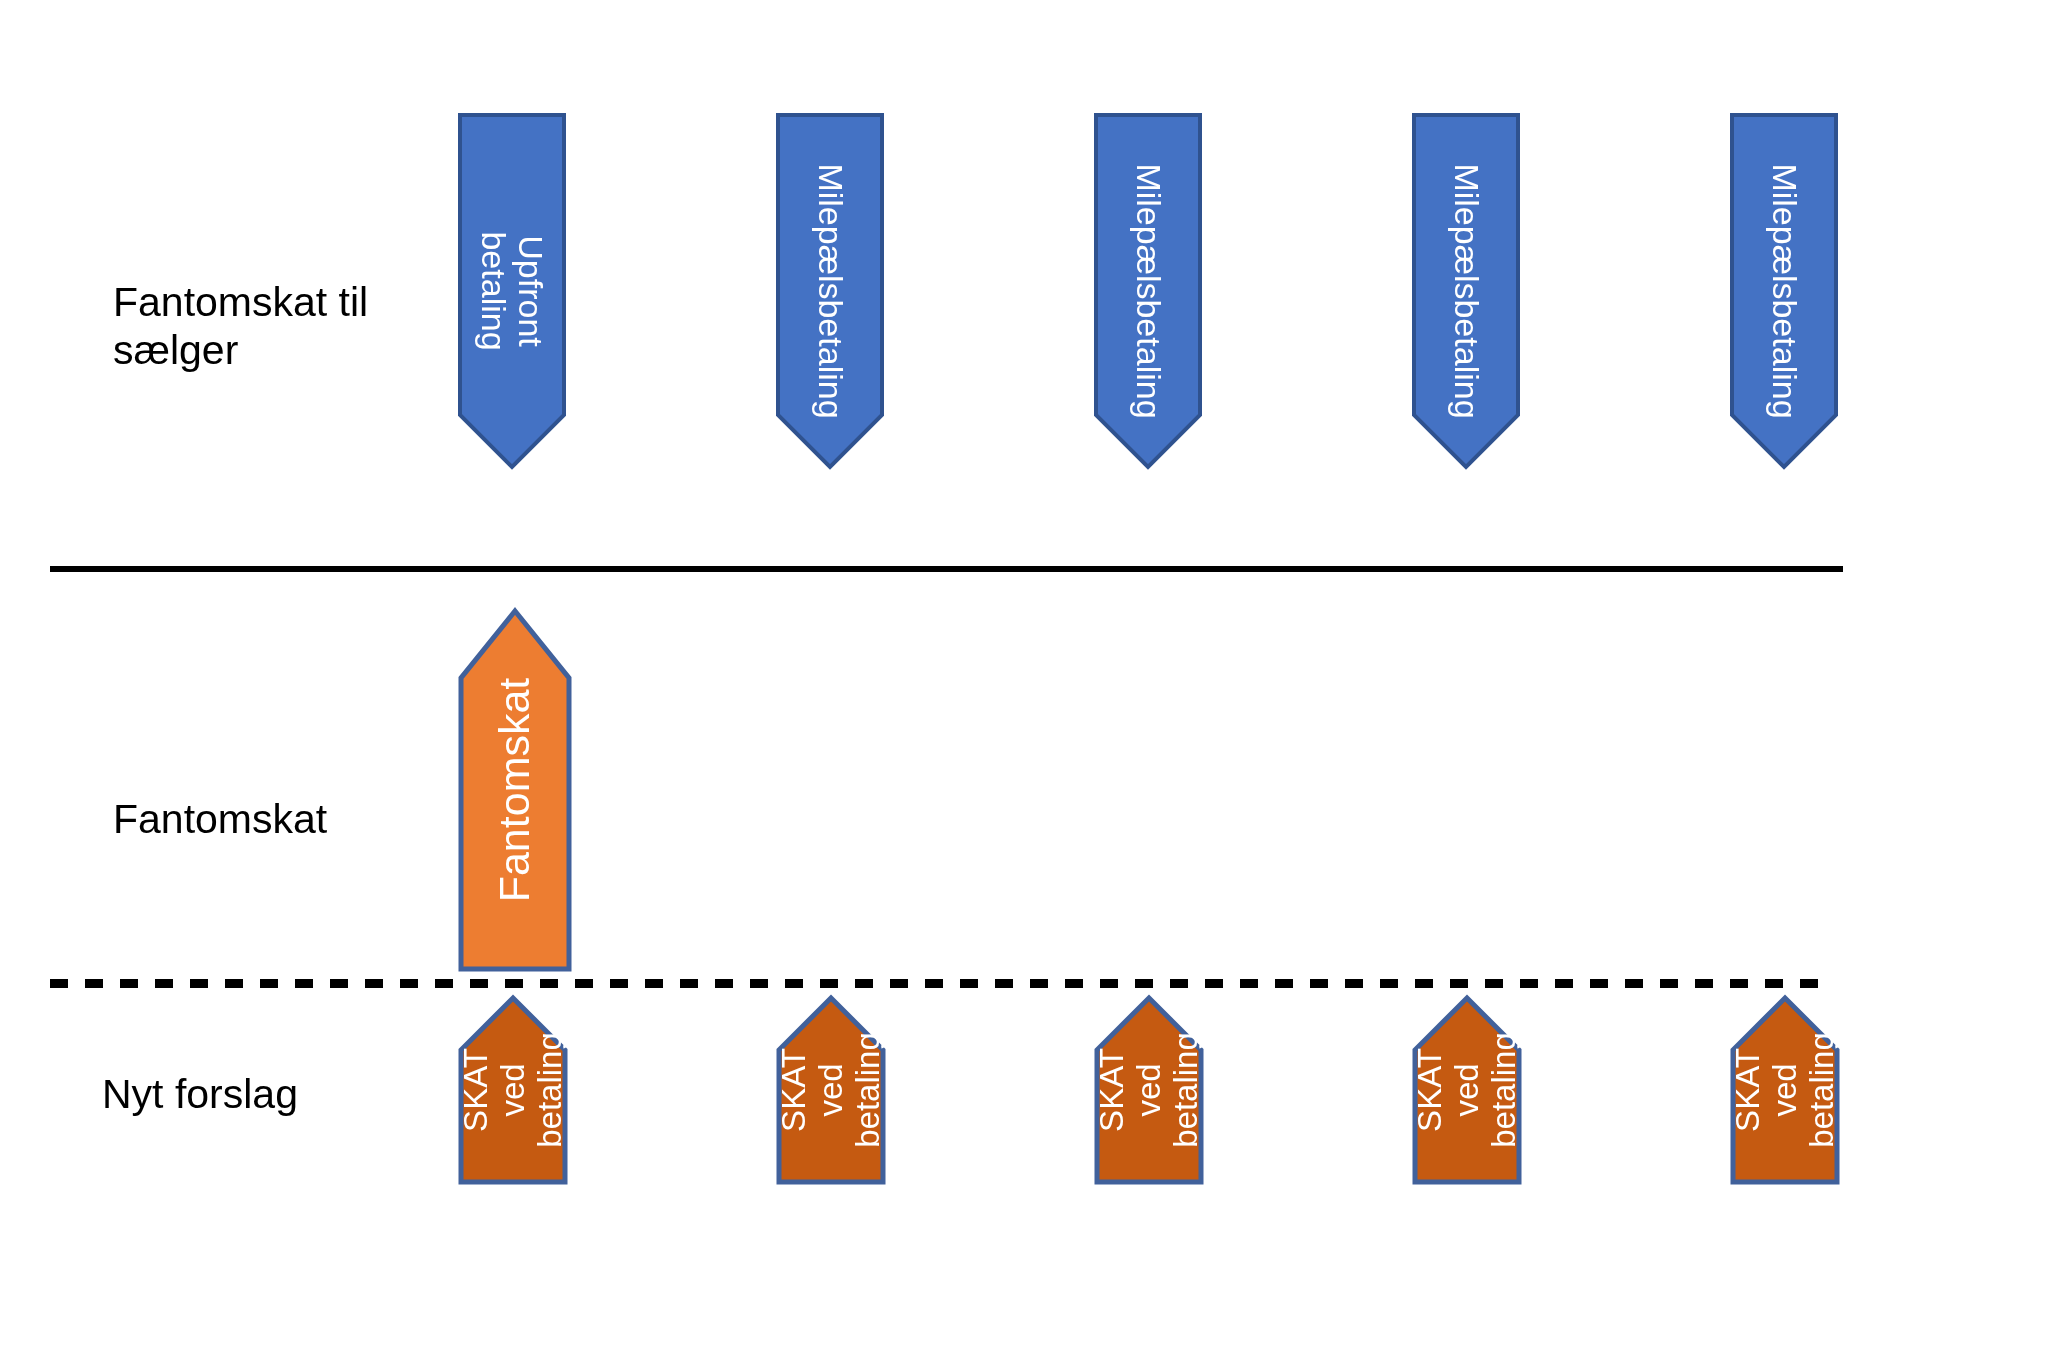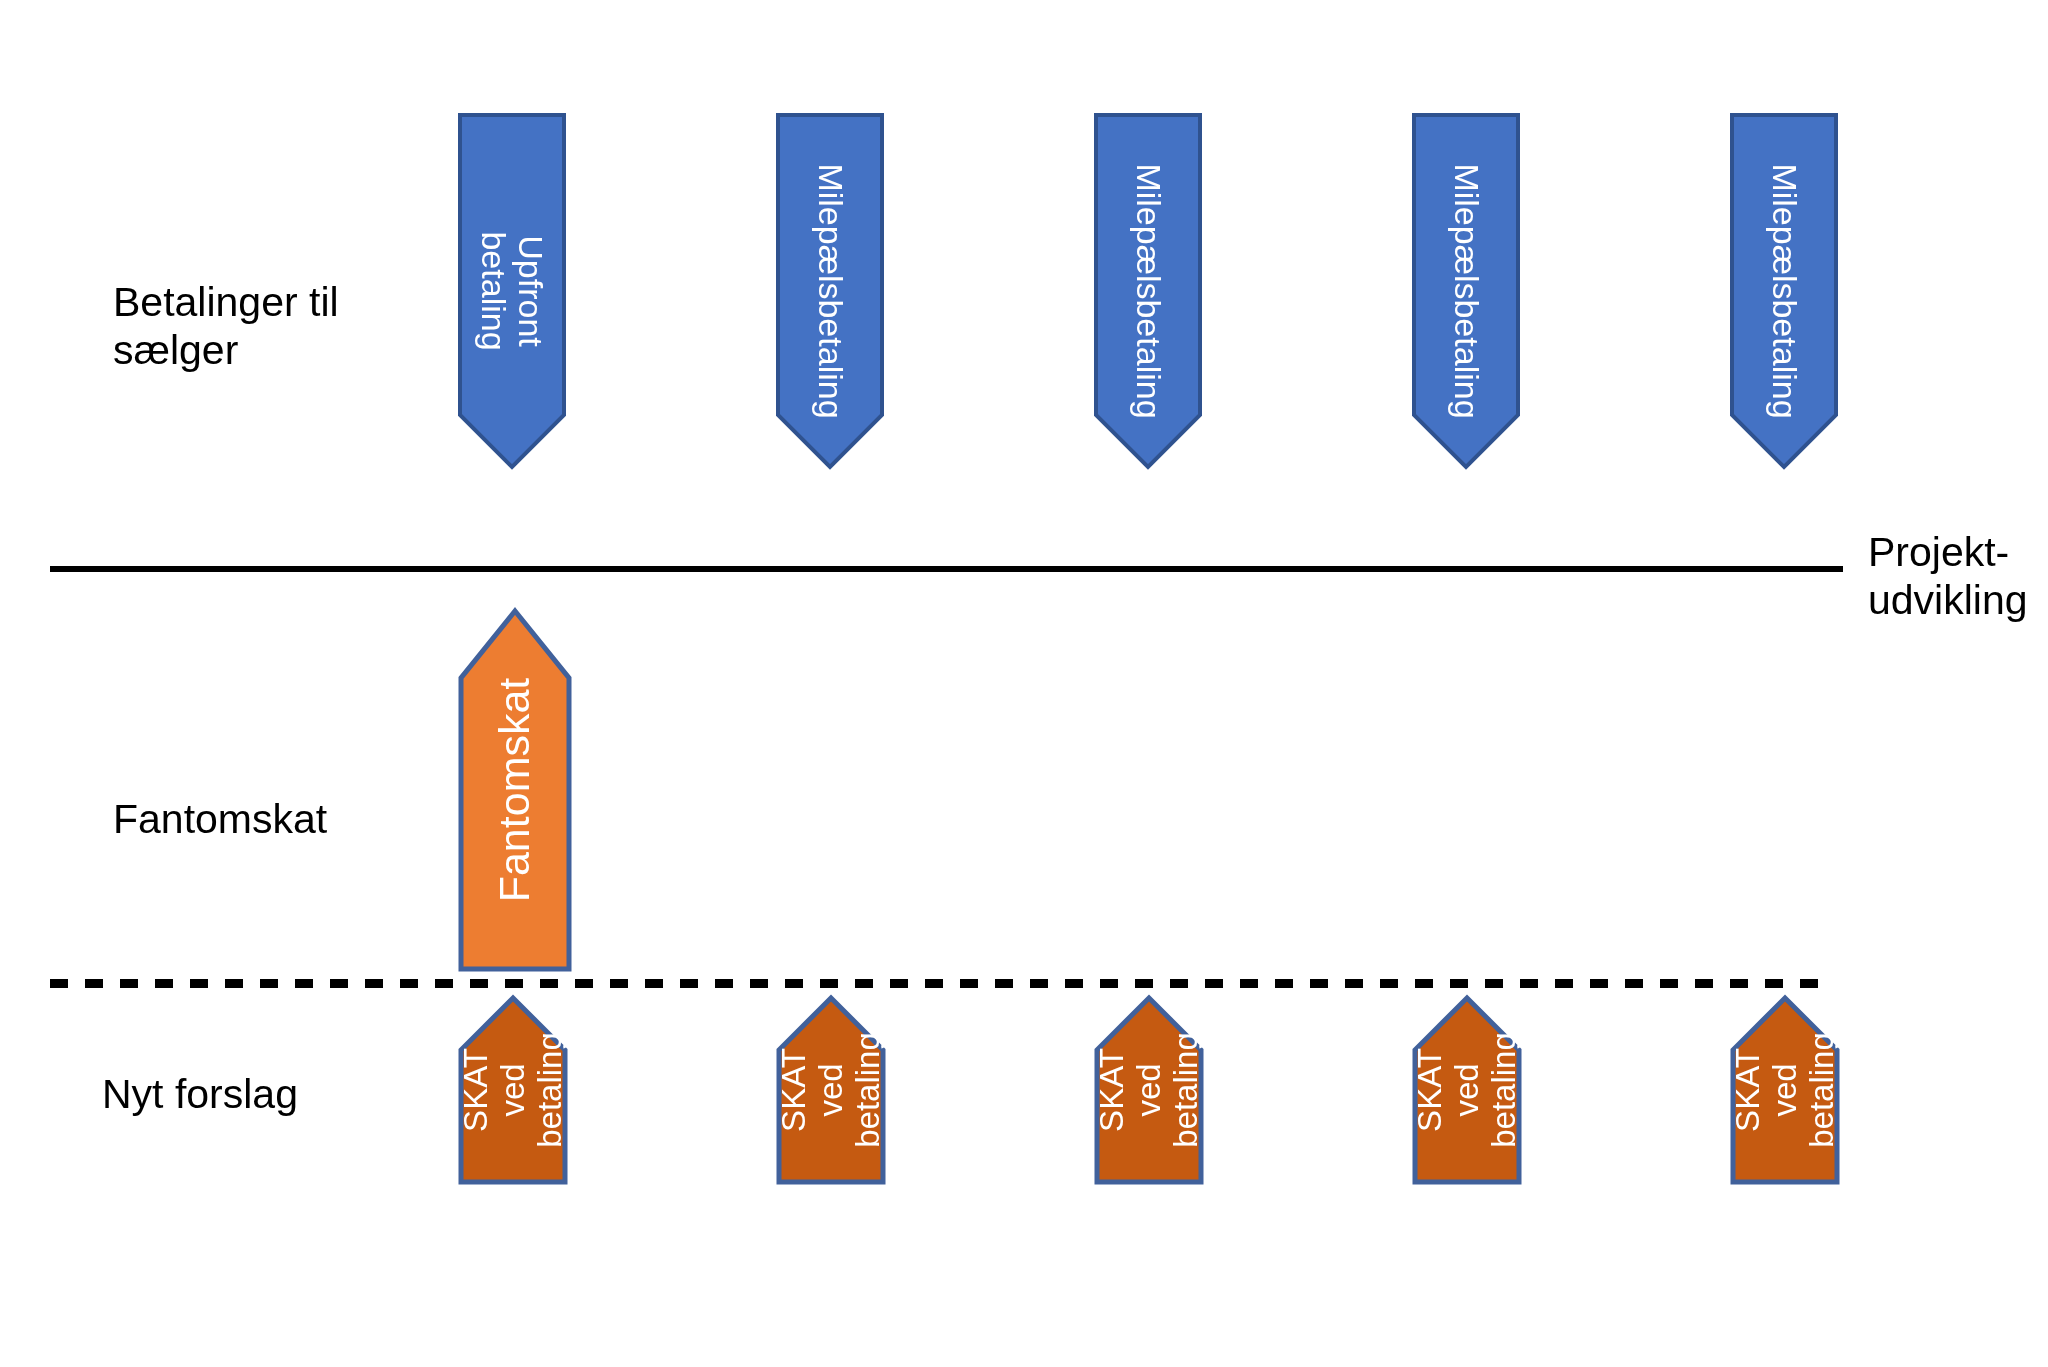--- a/index.html
+++ b/index.html
@@ -105,29 +105,27 @@
   }
   .arrow-orange .arrow-text {
     font-size: 43px;
   }
 </style>
 </head>
 <body>
 
 <div id="canvas">
 
-  <div class="row-label" id="label-betalinger">Betalinger til
+  <div class="row-label" id="label-betalinger">Fantomskat til
 sælger</div>
 
   <div class="row-label" id="label-fantomskat">Fantomskat</div>
 
   <div class="row-label" id="label-nytforslag">Nyt forslag</div>
 
-  <div id="label-projekt">Projekt-
-udvikling</div>
 
   <div id="solid-line"></div>
   <div id="dashed-line"></div>
 
   <div class="arrow arrow-blue" style="left:458px; top:113px;">
     <svg width="108" height="356" viewBox="0 0 108 356">
       <polygon points="2,2 106,2 106,302 54,354 2,302" fill="#4472C4" stroke="#2F528F" stroke-width="4" stroke-linejoin="miter"></polygon>
     </svg>
     <div class="arrow-text">Upfront betaling</div>
   </div>

